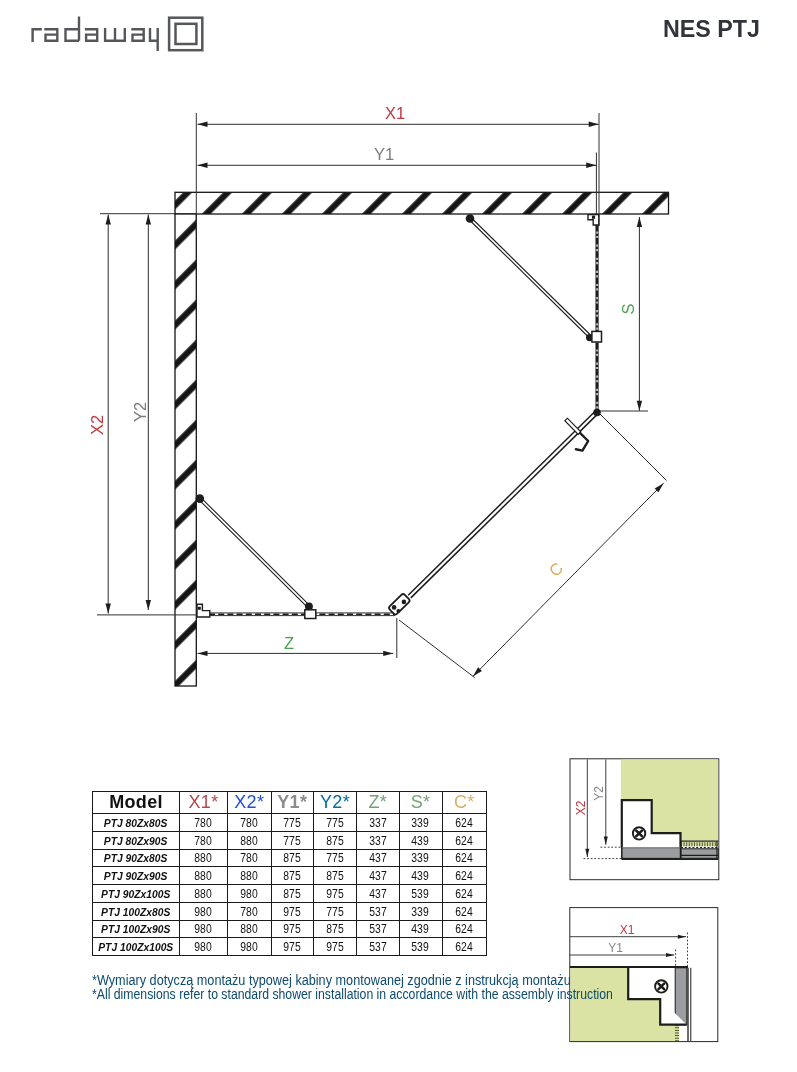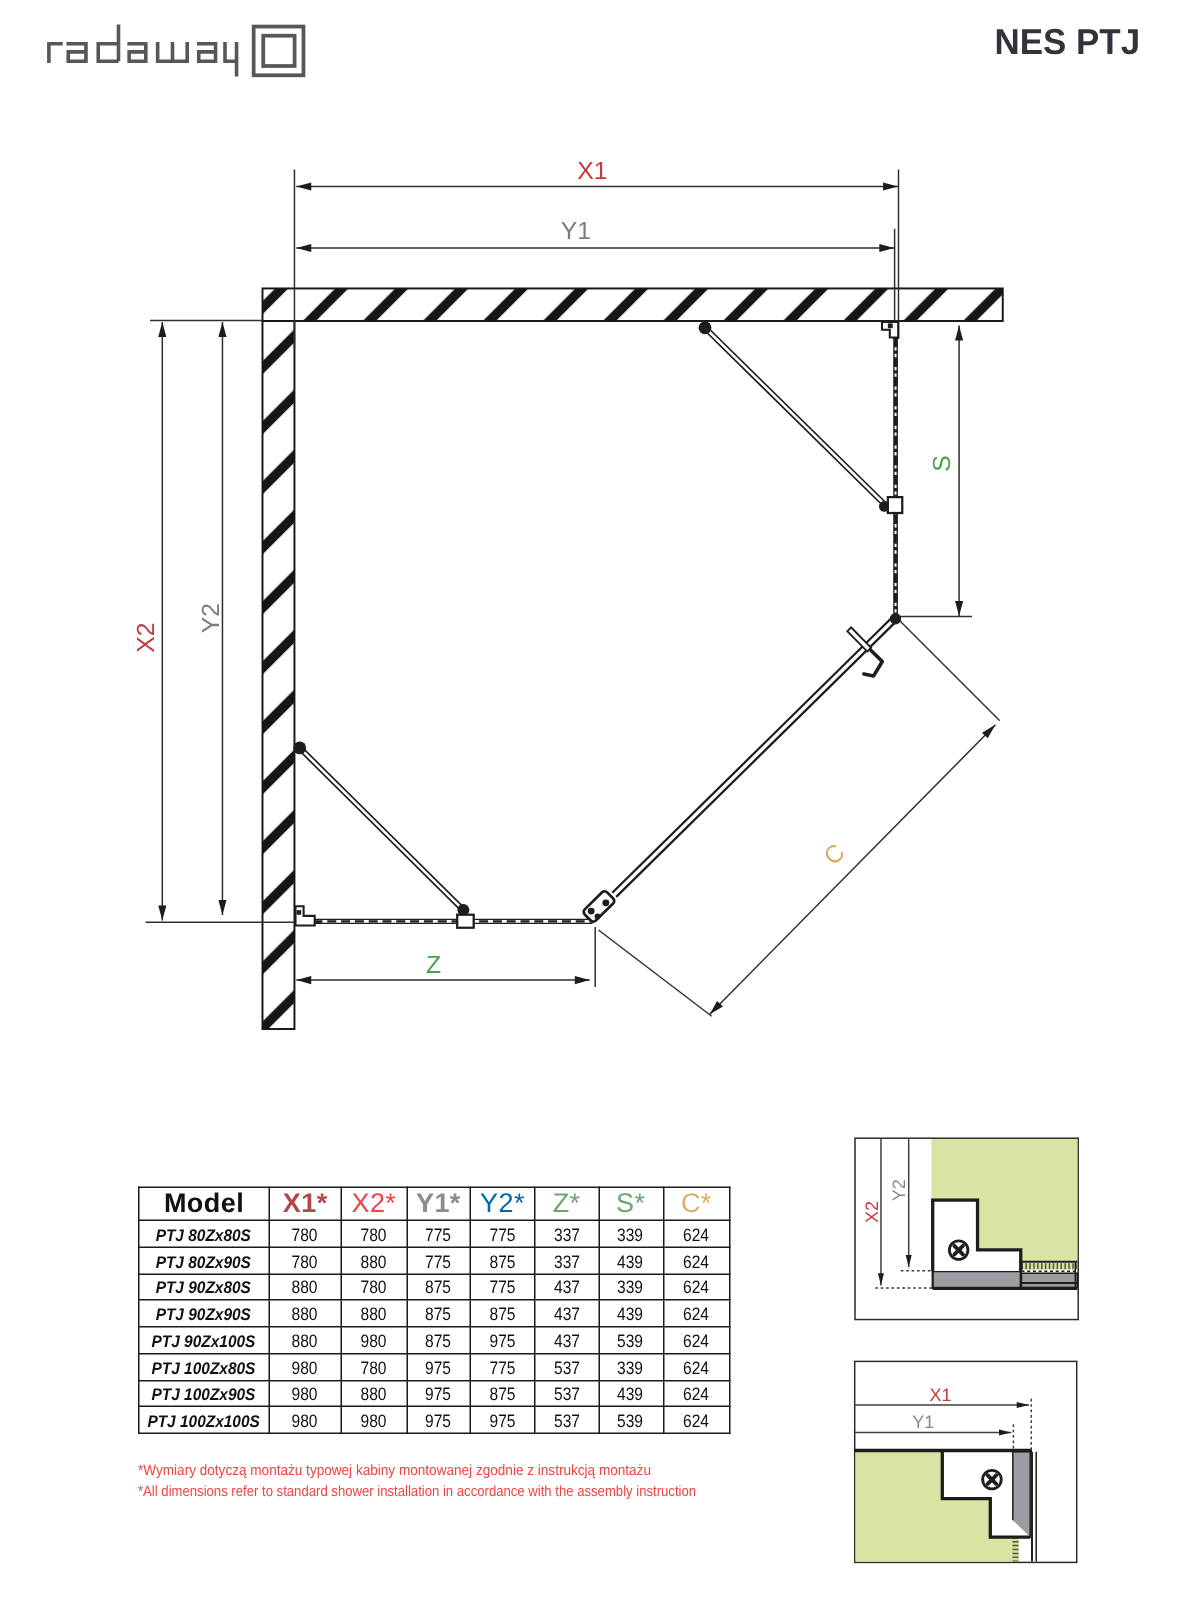--- a/index.html
+++ b/index.html
@@ -7,21 +7,21 @@
 .svgmain{position:absolute;left:0;top:0}
 table.t{position:absolute;left:92px;top:791px;border-collapse:collapse;table-layout:fixed;font-family:"Liberation Sans",sans-serif}
 table.t td,table.t th{border:1px solid #1a1a1a;padding:0;text-align:center;vertical-align:middle;height:16.78px;font-size:13px;color:#111;white-space:nowrap;overflow:hidden}
 table.t th{font-size:18px;letter-spacing:.3px}
 th.mo{font-size:11.5px;letter-spacing:0}
 td.m{font-weight:bold;font-style:italic}
 span.v{display:inline-block;font-size:12px;transform:scaleX(.865)}
 span.vm{display:inline-block;font-size:11.2px;font-weight:bold;font-style:italic;transform:scaleX(.92);white-space:nowrap}
 span.f1{display:inline-block;transform:scaleX(.905);transform-origin:0 50%;white-space:nowrap}
 span.f2{display:inline-block;transform:scaleX(.875);transform-origin:0 50%;white-space:nowrap}
-.fn{position:absolute;left:92px;top:974px;font-size:10px;line-height:13.7px;color:#ef4444;white-space:nowrap}
+.fn{position:absolute;left:92px;top:974px;font-size:14px;line-height:13.7px;color:#0c4a6e;white-space:nowrap}
 </style></head>
 <body>
 <div class="page">
 <svg class="svgmain" width="797" height="1072" viewBox="0 0 797 1072">
 <defs>
 <marker id="ar" viewBox="-12 -4 13 8" markerWidth="13" markerHeight="8" refX="0" refY="0" orient="auto-start-reverse" markerUnits="userSpaceOnUse">
           <path d="M0,0 L-10,2.7 L-10,-2.7 Z" fill="#1d1d1d"></path>
         </marker>
 <marker id="ar2" viewBox="-9 -3 10 6" markerWidth="10" markerHeight="6" refX="0" refY="0" orient="auto-start-reverse" markerUnits="userSpaceOnUse">
           <path d="M0,0 L-8.2,2 L-8.2,-2 Z" fill="#1d1d1d"></path>
@@ -179,22 +179,22 @@
         <col style="width:43.5px">
         <col style="width:42.5px">
         <col style="width:43px">
         <col style="width:42.5px">
         <col style="width:43px">
         <col style="width:44.5px">
       </colgroup>
 <tbody>
         <tr>
           <th class="mo" style="color:#111">Model</th>
-          <th style="color:#b3484c;font-weight:bold">X1*</th>
-          <th style="color:#ef4444;font-weight:normal">X2*</th>
+          <th style="color:#b3484c;font-weight:normal">X1*</th>
+          <th style="color:#1d4ed8;font-weight:normal">X2*</th>
           <th style="color:#8a8c8f;font-weight:bold">Y1*</th>
           <th style="color:#0369a1;font-weight:normal">Y2*</th>
           <th style="color:#6fa56f;font-weight:normal">Z*</th>
           <th style="color:#6fa56f;font-weight:normal">S*</th>
           <th style="color:#d8b06a;font-weight:normal">C*</th>
         </tr>
 <tr>
           <td class="m"><span class="vm">PTJ 80Zx80S</span></td>
           <td><span class="v">780</span></td>
           <td><span class="v">780</span></td>

